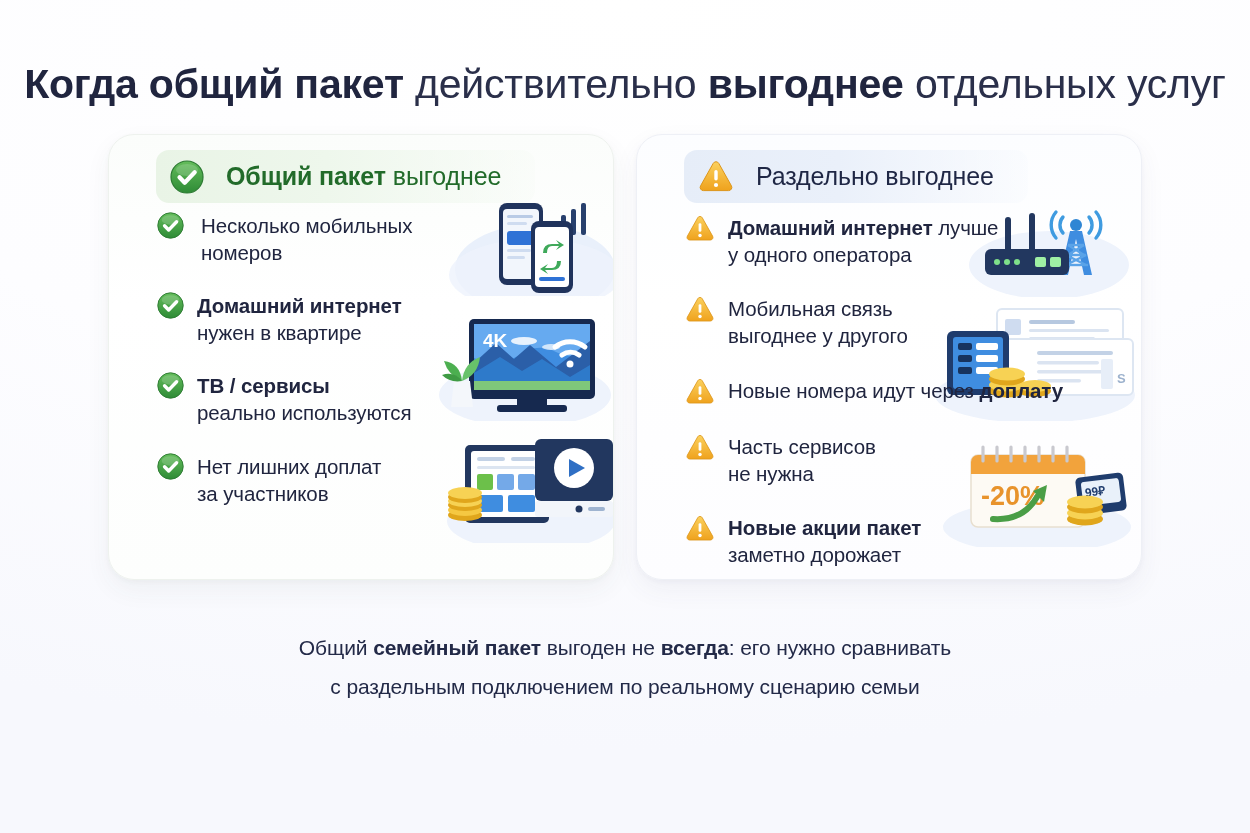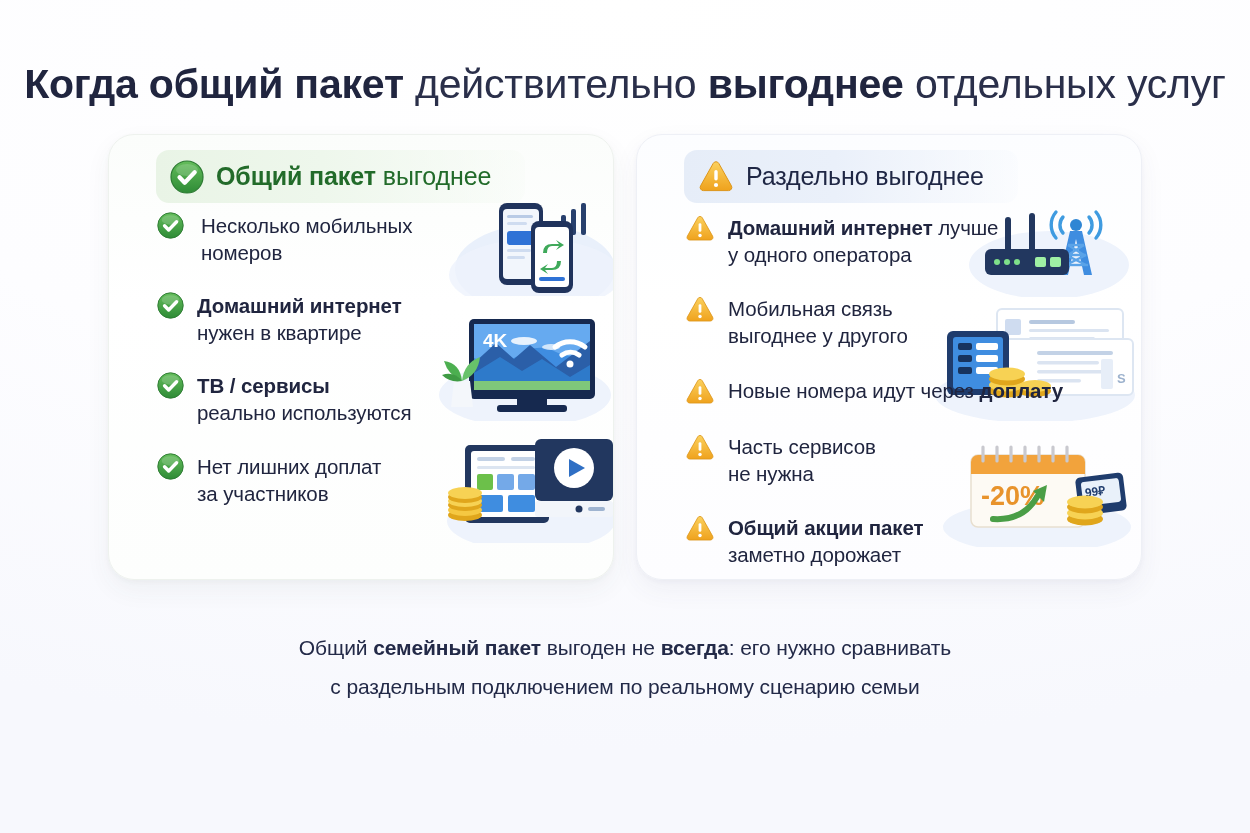--- a/index.html
+++ b/index.html
@@ -68,21 +68,21 @@
   }
 
   
   .card-head {
     position: absolute;
     left: 47px;
     top: 15px;
     height: 53px;
     display: flex;
     align-items: center;
-    gap: 12px;
+    gap: 22px;
     padding: 0 34px 0 14px;
     border-radius: 13px;
     white-space: nowrap;
   }
   .card.good .card-head {
     background: linear-gradient(90deg, #e9f4e6 0%, #eef7ec 45%, rgba(244,250,243,0.25) 100%);
   }
   .card.bad .card-head {
     background: linear-gradient(90deg, #e6edf8 0%, #eaf0fa 45%, rgba(244,248,253,0.25) 100%);
   }
@@ -486,21 +486,21 @@
         </div>
 
         <div class="row r5">
           <span class="row-icon-wrap">
             <svg class="ico ico-warn-sm" viewBox="0 0 36 33">
               <path d="M15.2 3.4 a3.2 3.2 0 0 1 5.6 0 l12.6 22.4 a3.2 3.2 0 0 1 -2.8 4.8 h-25.2 a3.2 3.2 0 0 1 -2.8 -4.8z" fill="url(#wGrad1)" stroke="#dd961a" stroke-width="1"></path>
               <rect x="16.3" y="10" width="3.4" height="10.5" rx="1.7" fill="#ffffff"></rect>
               <circle cx="18" cy="25" r="2.1" fill="#ffffff"></circle>
             </svg>
           </span>
-          <div class="row-text"><b>Общий акции пакет</b><span>
+          <div class="row-text"><b>Новые акции пакет</b><span>
 заметно дорожает</span></div>
         </div>
 
       </div>
     </div>
   </div>
 
   <div class="footer">
     <div><span>Общий </span><b>семейный пакет</b><span> выгоден не </span><b>всегда</b><span>: его нужно сравнивать</span></div>
     <div>с раздельным подключением по реальному сценарию семьи</div>

